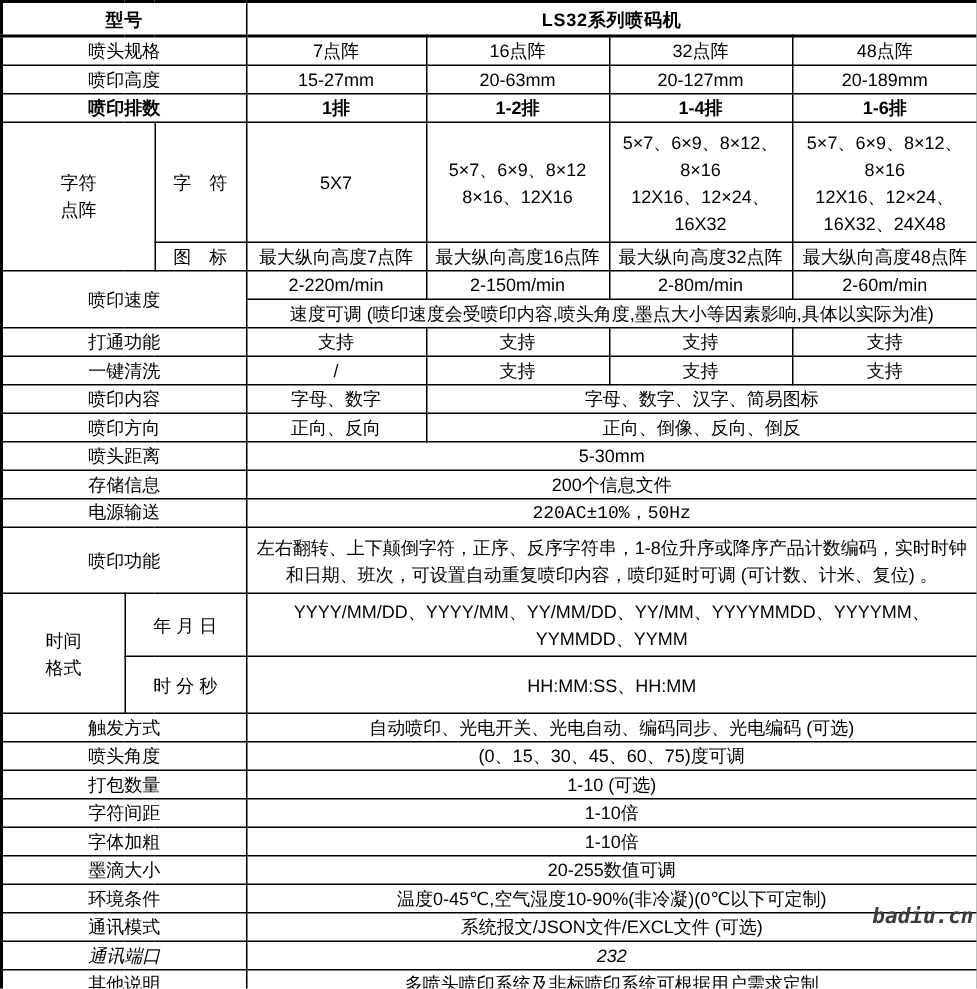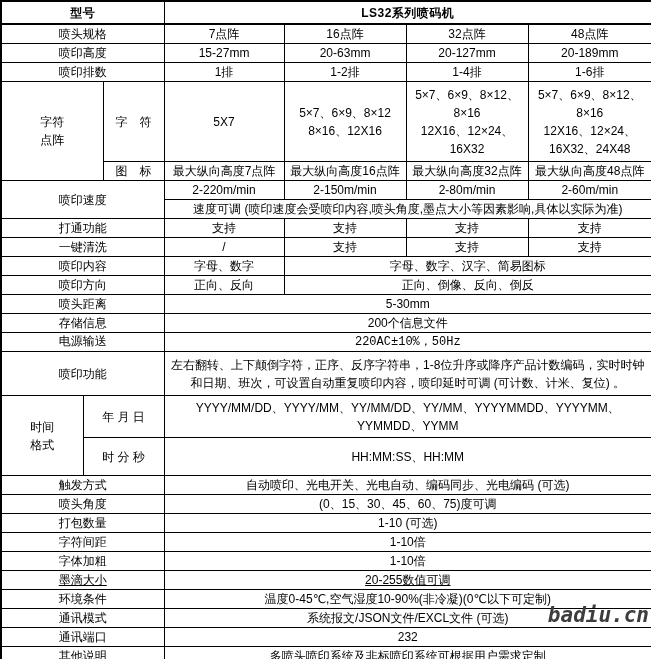--- a/index.html
+++ b/index.html
@@ -39,21 +39,21 @@
     letter-spacing: 0.5px;
   }
   td.pre { white-space: pre-line; }
   td.left { text-align: left; padding: 0 3px; }
   .watermark {
     position: absolute;
     top: 603px;
     right: 2px;
     font-family: "DejaVu Sans Mono", monospace;
     font-style: italic;
-    font-size: 21px;
+    font-size: 14px;
     font-weight: bold;
     color: #3d3d3d;
     letter-spacing: 0px;
     pointer-events: none;
   }
 </style>
 </head>
 <body>
 
 <table class="spec">
@@ -78,21 +78,21 @@
         <td>32点阵</td>
         <td>48点阵</td>
       </tr>
       <tr style="height: 18px; margin-top: 40px;">
         <td colspan="3">喷印高度</td>
         <td>15-27mm</td>
         <td>20-63mm</td>
         <td>20-127mm</td>
         <td>20-189mm</td>
       </tr>
-      <tr style="height: 18px;">
+      <tr style="height: 18px; font-weight: bold;">
         <td colspan="3">喷印排数</td>
         <td>1排</td>
         <td>1-2排</td>
         <td>1-4排</td>
         <td>1-6排</td>
       </tr>
       <tr style="height: 80px;">
         <td colspan="2" rowspan="2" class="pre">字符
 点阵</td>
         <td>字　符</td>
@@ -189,33 +189,33 @@
         <td colspan="4">1-10 (可选)</td>
       </tr>
       <tr style="height: 19px; padding-left: 32px;">
         <td colspan="3">字符间距</td>
         <td colspan="4">1-10倍</td>
       </tr>
       <tr style="height: 18px; padding-left: 44px;">
         <td colspan="3">字体加粗</td>
         <td colspan="4">1-10倍</td>
       </tr>
-      <tr style="height: 19px; text-decoration: underline;">
+      <tr style="height: 19px;">
         <td colspan="3">墨滴大小</td>
         <td colspan="4">20-255数值可调</td>
       </tr>
       <tr style="height: 18px;">
         <td colspan="3">环境条件</td>
         <td colspan="4">温度0-45℃,空气湿度10-90%(非冷凝)(0℃以下可定制)</td>
       </tr>
       <tr style="height: 19px;">
         <td colspan="3">通讯模式</td>
         <td colspan="4">系统报文/JSON文件/EXCL文件 (可选)</td>
       </tr>
-      <tr style="height: 19px;">
+      <tr style="height: 19px; font-style: italic;">
         <td colspan="3">通讯端口</td>
         <td colspan="4">232</td>
       </tr>
       <tr style="height: 20px;">
         <td colspan="3">其他说明</td>
         <td colspan="4">多喷头喷印系统及非标喷印系统可根据用户需求定制</td>
       </tr>
     </tbody>
 </table>
 

